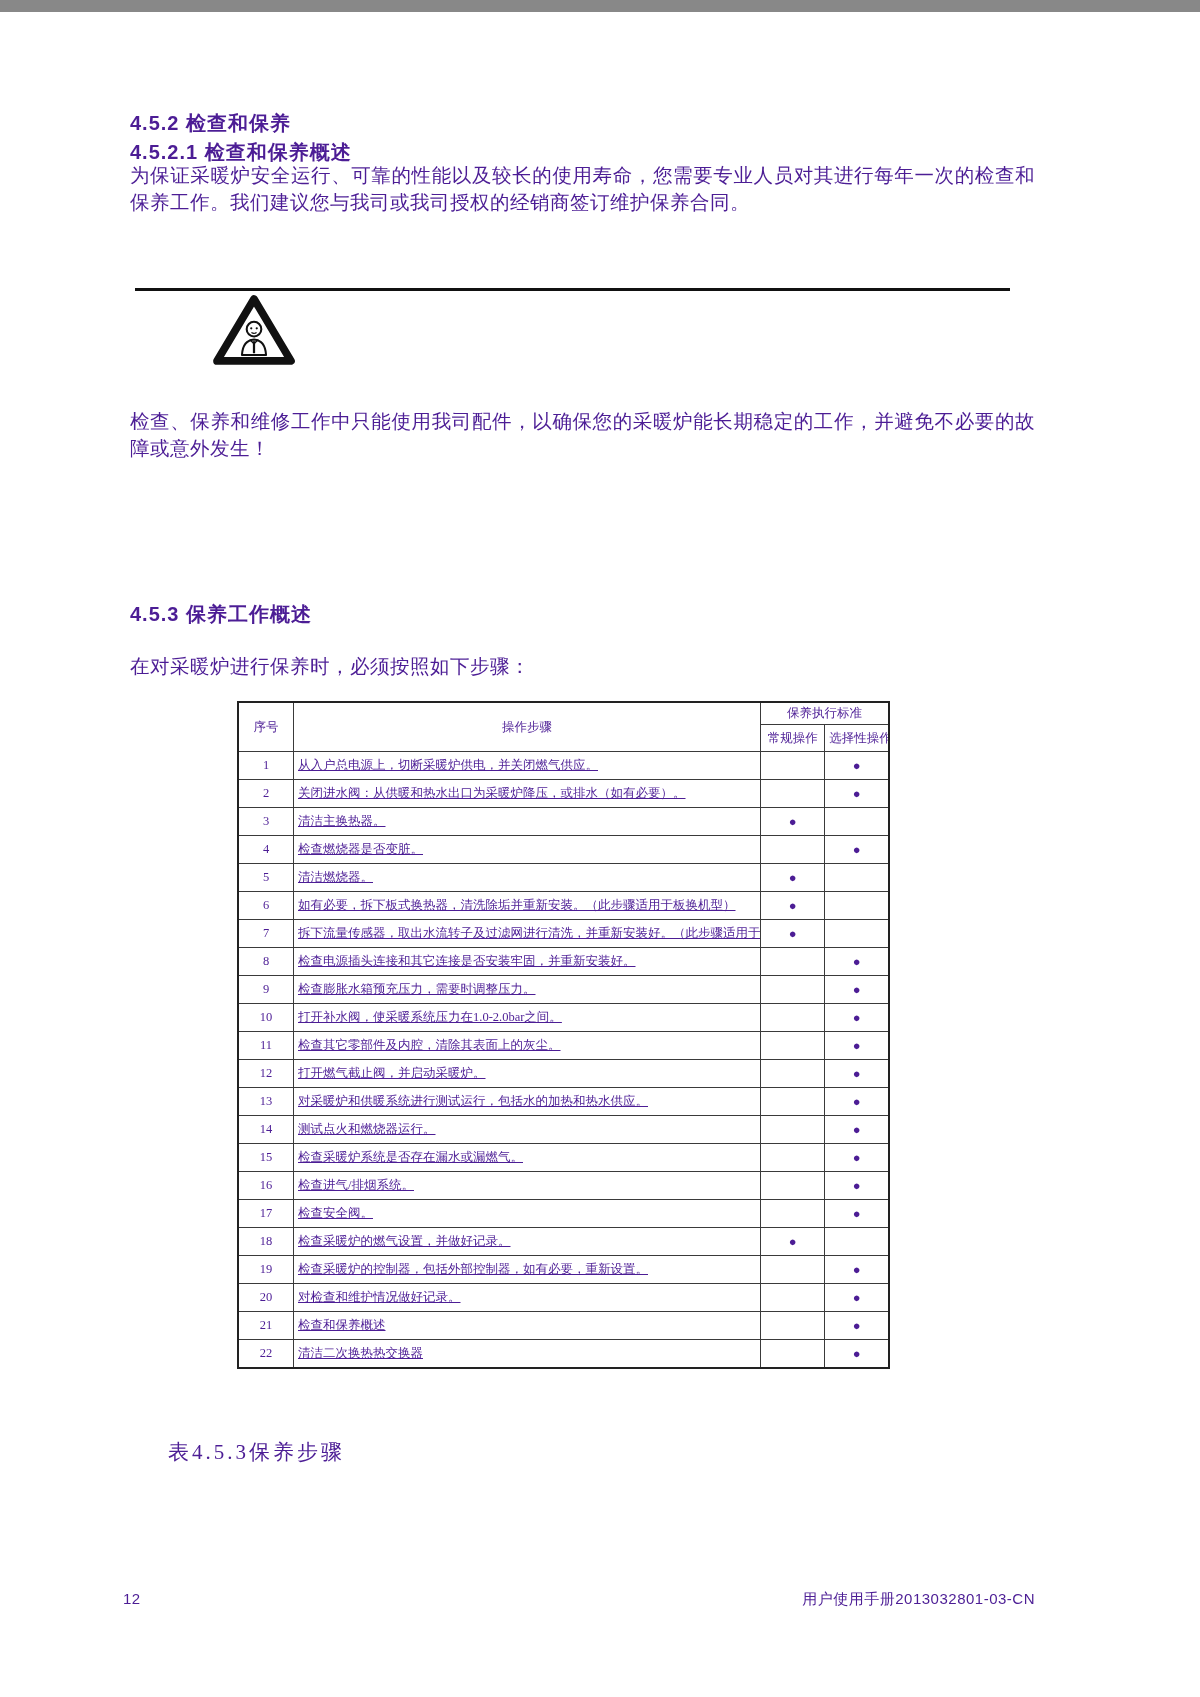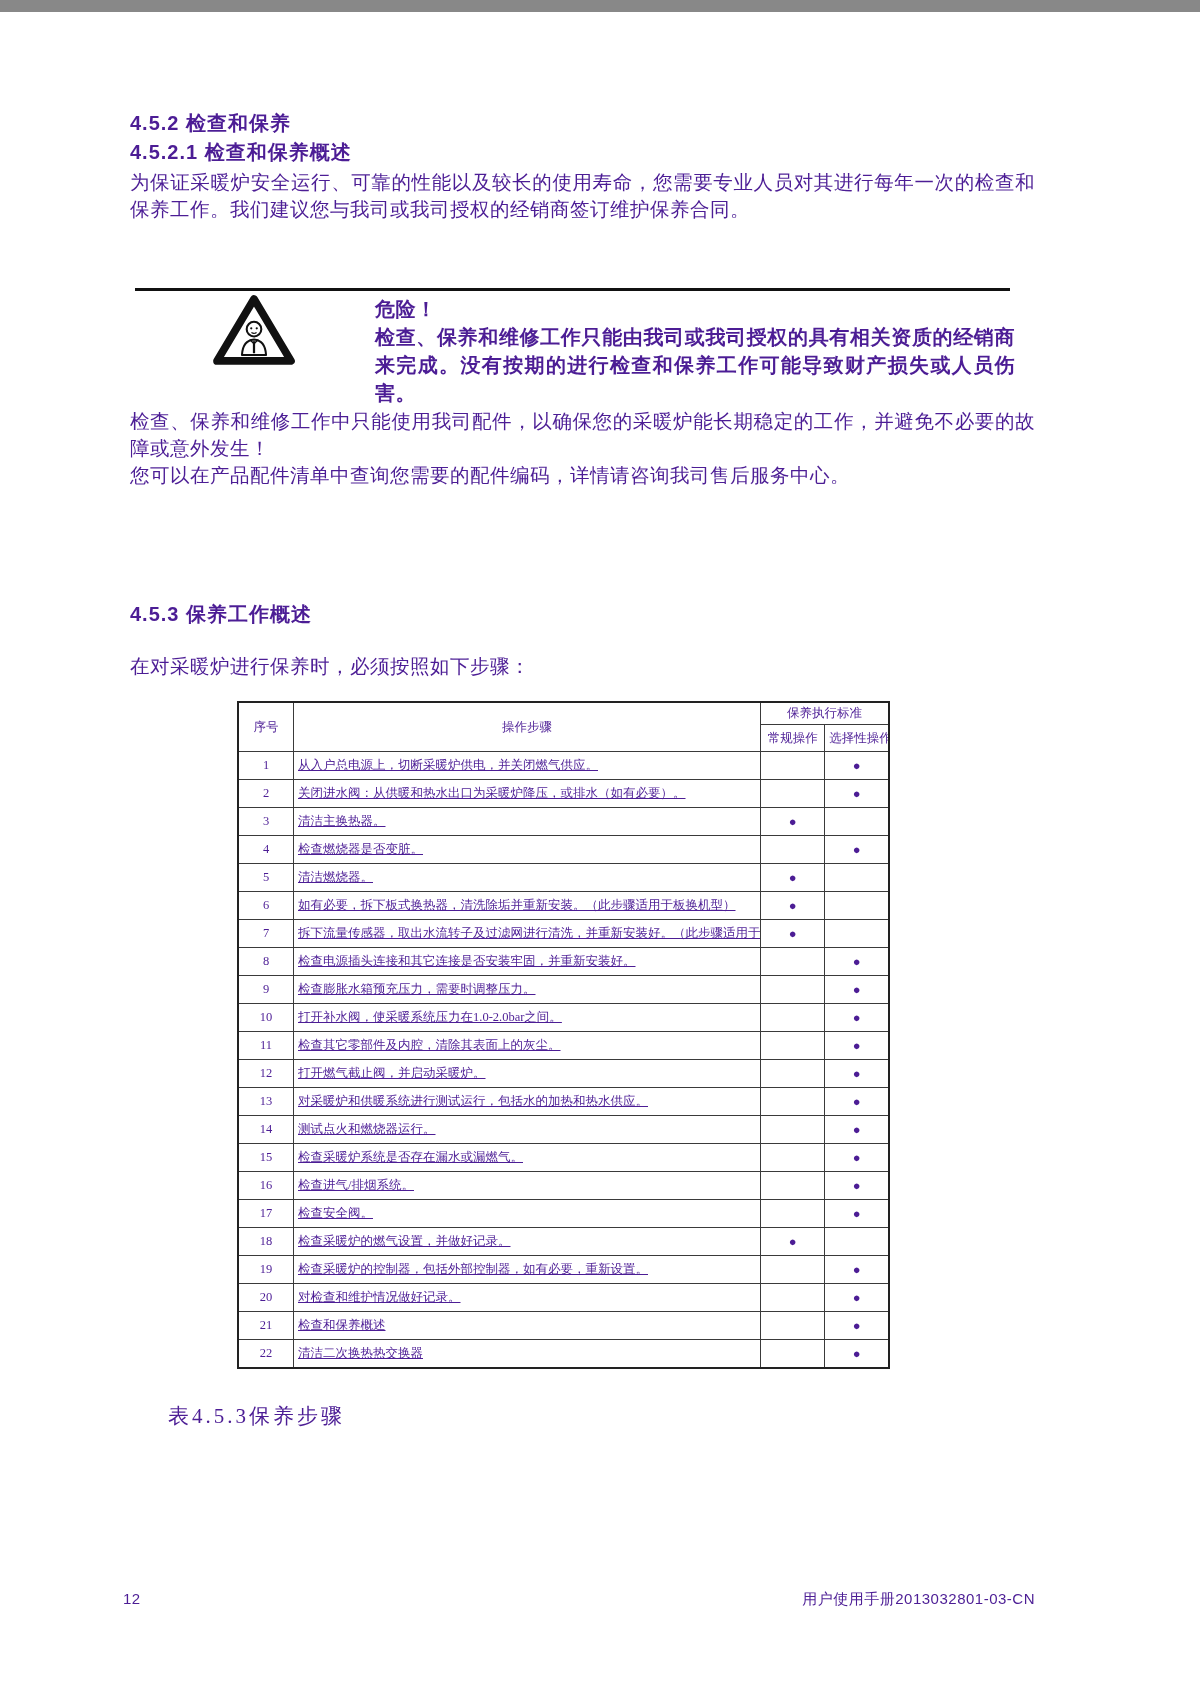--- a/index.html
+++ b/index.html
@@ -48,45 +48,40 @@
 </style>
 </head>
 <body>
 
 <div class="page">
 
   <div class="abs heading" style="left:130px;top:98px;">4.5.2 检查和保养</div>
 
   <div class="abs heading" style="left:130px;top:127px;">4.5.2.1 检查和保养概述</div>
 
-  <div class="abs body-par" style="left:130px;top:157px;width:905px;">为保证采暖炉安全运行、可靠的性能以及较长的使用寿命，您需要专业人员对其进行每年一次的检查和保养工作。我们建议您与我司或我司授权的经销商签订维护保养合同。</div>
+  <div class="abs body-par" style="left:130px;top:150px;width:905px;">为保证采暖炉安全运行、可靠的性能以及较长的使用寿命，您需要专业人员对其进行每年一次的检查和保养工作。我们建议您与我司或我司授权的经销商签订维护保养合同。</div>
 
   <div class="abs divider" style="left:135px;top:276px;width:875px;"></div>
 
   <div class="abs warn-icon" style="left:211px;top:281px;">
     <svg width="86" height="74" viewBox="0 0 100 86" xmlns="http://www.w3.org/2000/svg">
       <path d="M50 7 L93 79 L7 79 Z" fill="#ffffff" stroke="#111111" stroke-width="9" stroke-linejoin="round"></path>
       <circle cx="50" cy="42" r="8.5" fill="#ffffff" stroke="#111111" stroke-width="2.4"></circle>
       <circle cx="46.8" cy="41" r="1.3" fill="#111111"></circle>
       <circle cx="53.2" cy="41" r="1.3" fill="#111111"></circle>
       <path d="M47 46 Q50 48 53 46" fill="none" stroke="#111111" stroke-width="1.4"></path>
       <path d="M36 72 Q37 55 50 54 Q63 55 64 72 Z" fill="#ffffff" stroke="#111111" stroke-width="2.4" stroke-linejoin="round"></path>
       <path d="M50 56 L50 70" stroke="#111111" stroke-width="2.6"></path>
       <path d="M45 54 L50 59 L55 54" fill="none" stroke="#111111" stroke-width="1.6"></path>
     </svg>
   </div>
 
-  <div class="abs warn-text" style="left:375px;top:283px;width:640px;">
-    <span class="warn-title">危险！</span>
-    <span>检查、保养和维修工作只能由我司或我司授权的具有相关资质的经销商来完成。没有按期的进行检查和保养工作可能导致财产损失或人员伤害。</span>
-  </div>
 
   <div class="abs" style="left:130px;top:396px;width:905px;">
     <div class="body-par">检查、保养和维修工作中只能使用我司配件，以确保您的采暖炉能长期稳定的工作，并避免不必要的故障或意外发生！</div>
-    <div class="body-par">您可以在产品配件清单中查询您需要的配件编码，详情请咨询我司售后服务中心。</div>
   </div>
 
   <div class="abs heading" style="left:130px;top:589px;">4.5.3 保养工作概述</div>
 
   <div class="abs intro" style="left:130px;top:641px;">在对采暖炉进行保养时，必须按照如下步骤：</div>
 
   <table class="steps abs" style="left:237px;top:689px;">
     <thead>
       <tr>
         <th class="sub" rowspan="2" style="width:46px;">序号</th>
@@ -227,19 +222,19 @@
         </tr>
         <tr>
           <td class="cell-num">22</td>
           <td class="cell-step">清洁二次换热热交换器</td>
           <td class="cell-mark"></td>
           <td class="cell-mark last">●</td>
         </tr>
       </tbody>
   </table>
 
-  <div class="abs caption" style="left:168px;top:1390px;">表4.5.3保养步骤</div>
+  <div class="abs caption" style="left:168px;top:1426px;">表4.5.3保养步骤</div>
 
   <div class="abs footer" style="left:123px;top:1578px;">12</div>
 
   <div class="abs footer" style="right:165px;top:1578px;">用户使用手册2013032801-03-CN</div>
 
 </div>
 
 </body></html>

